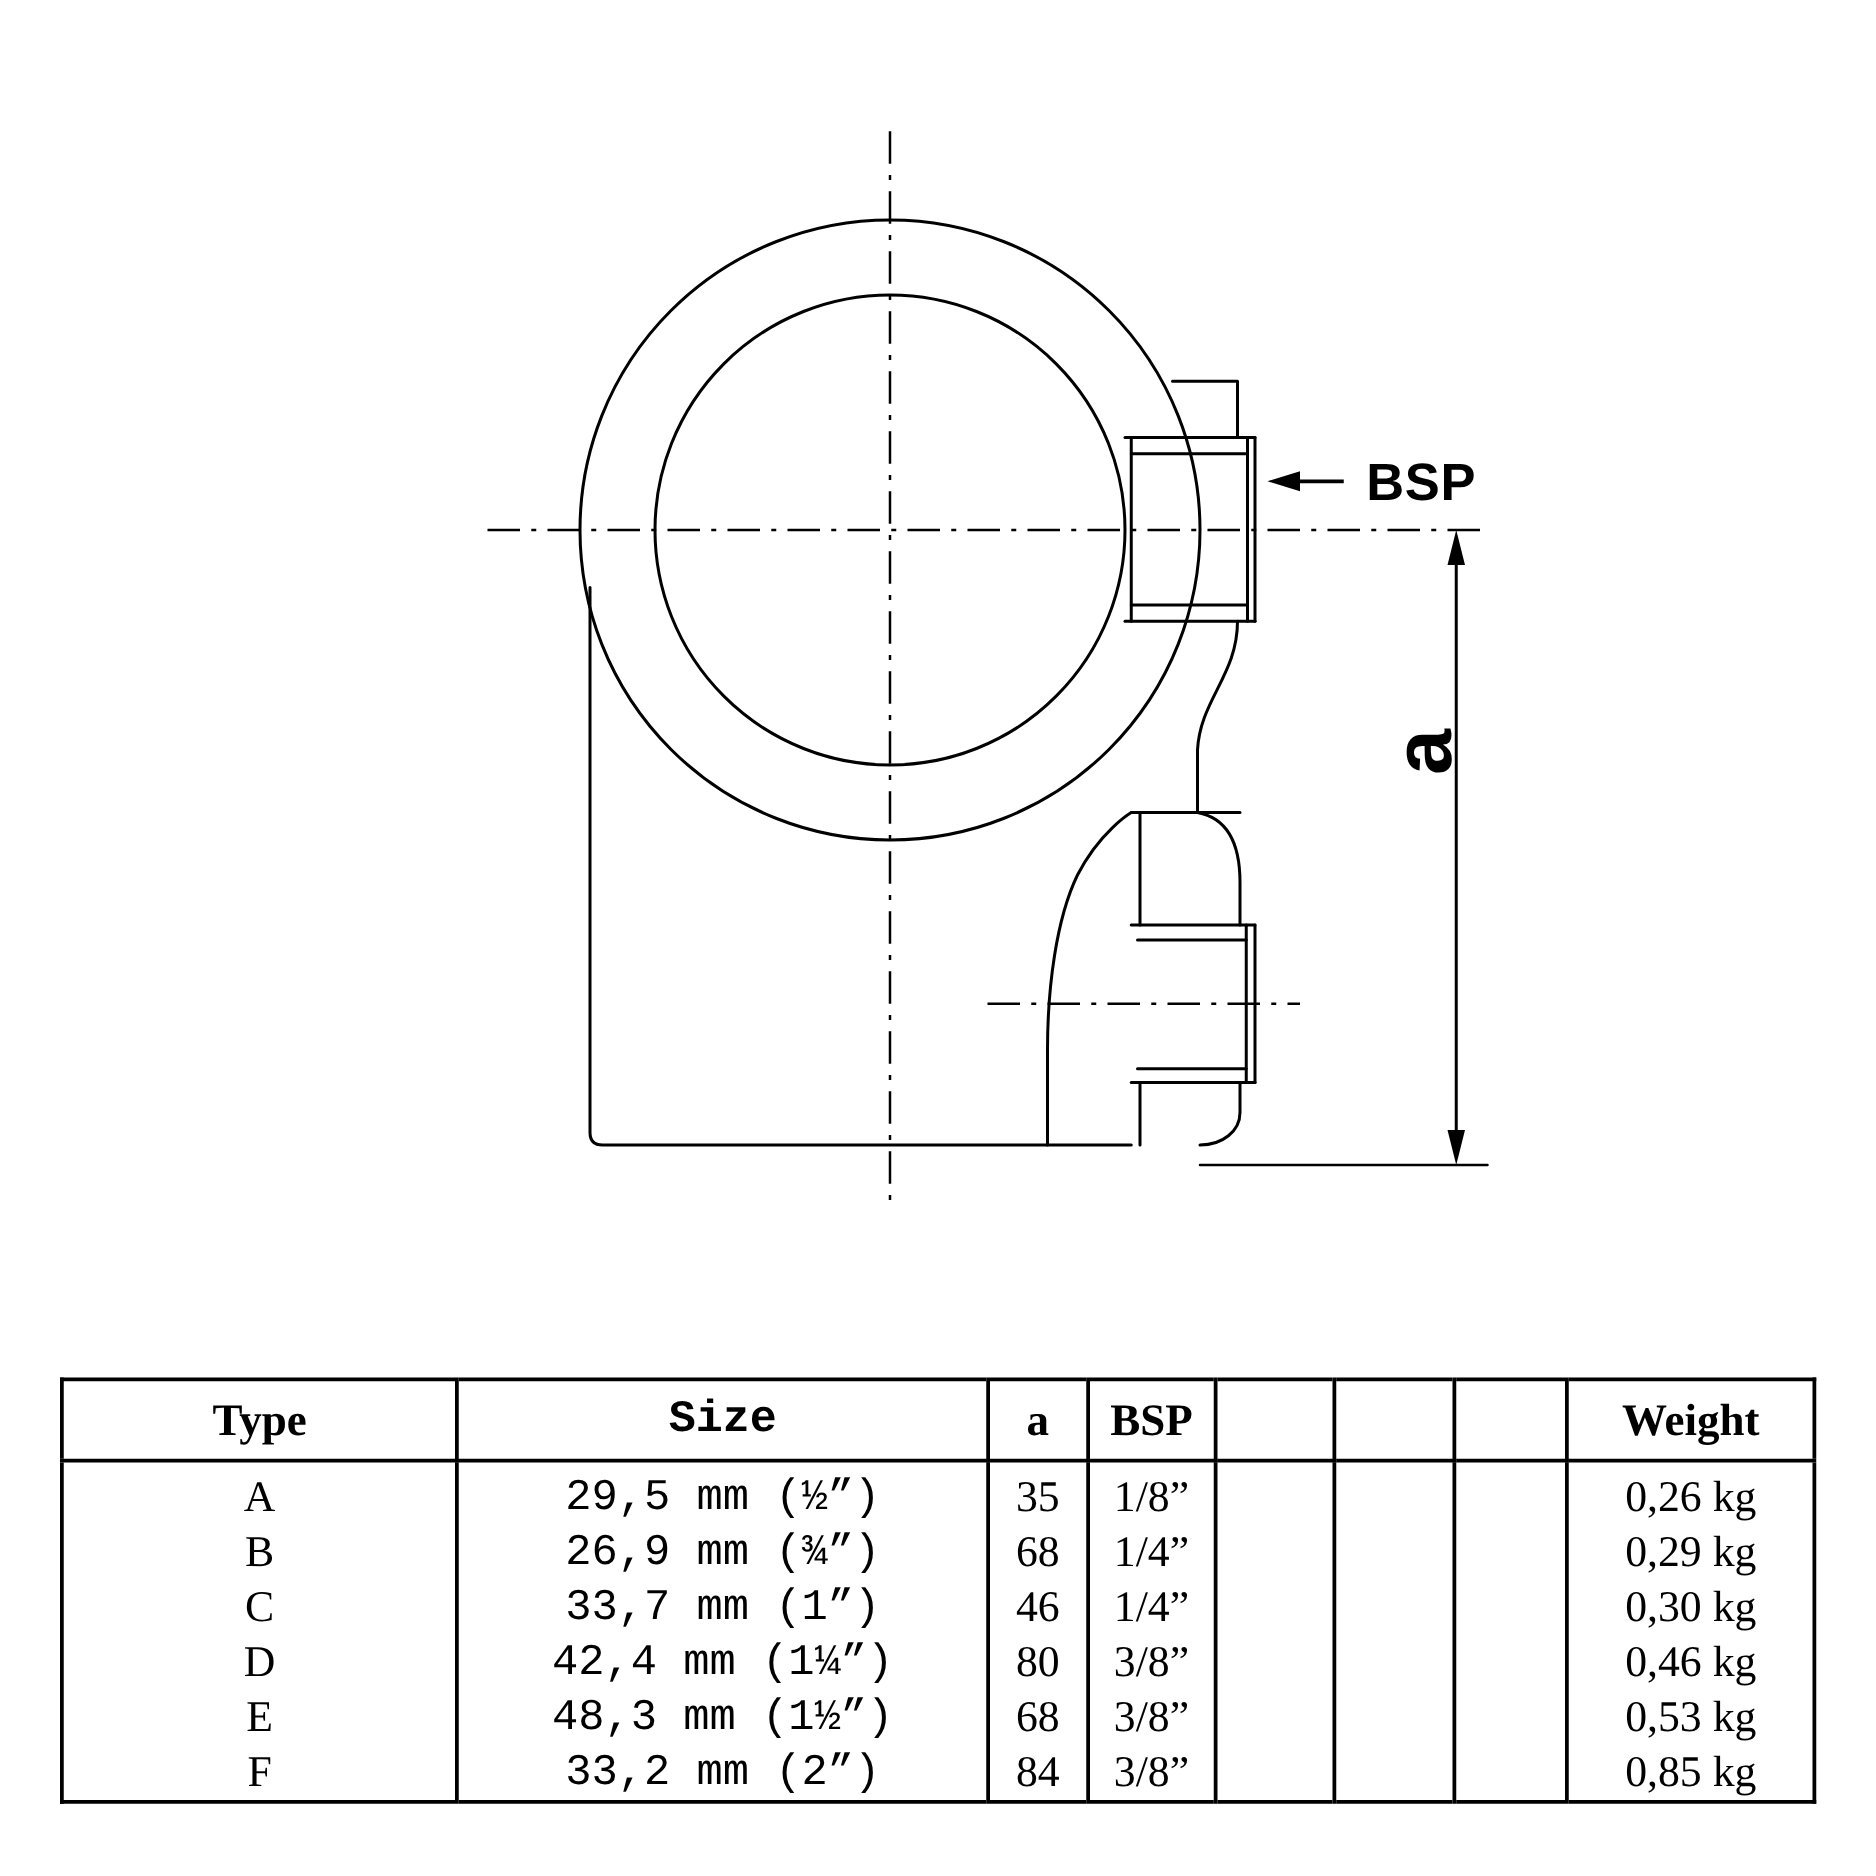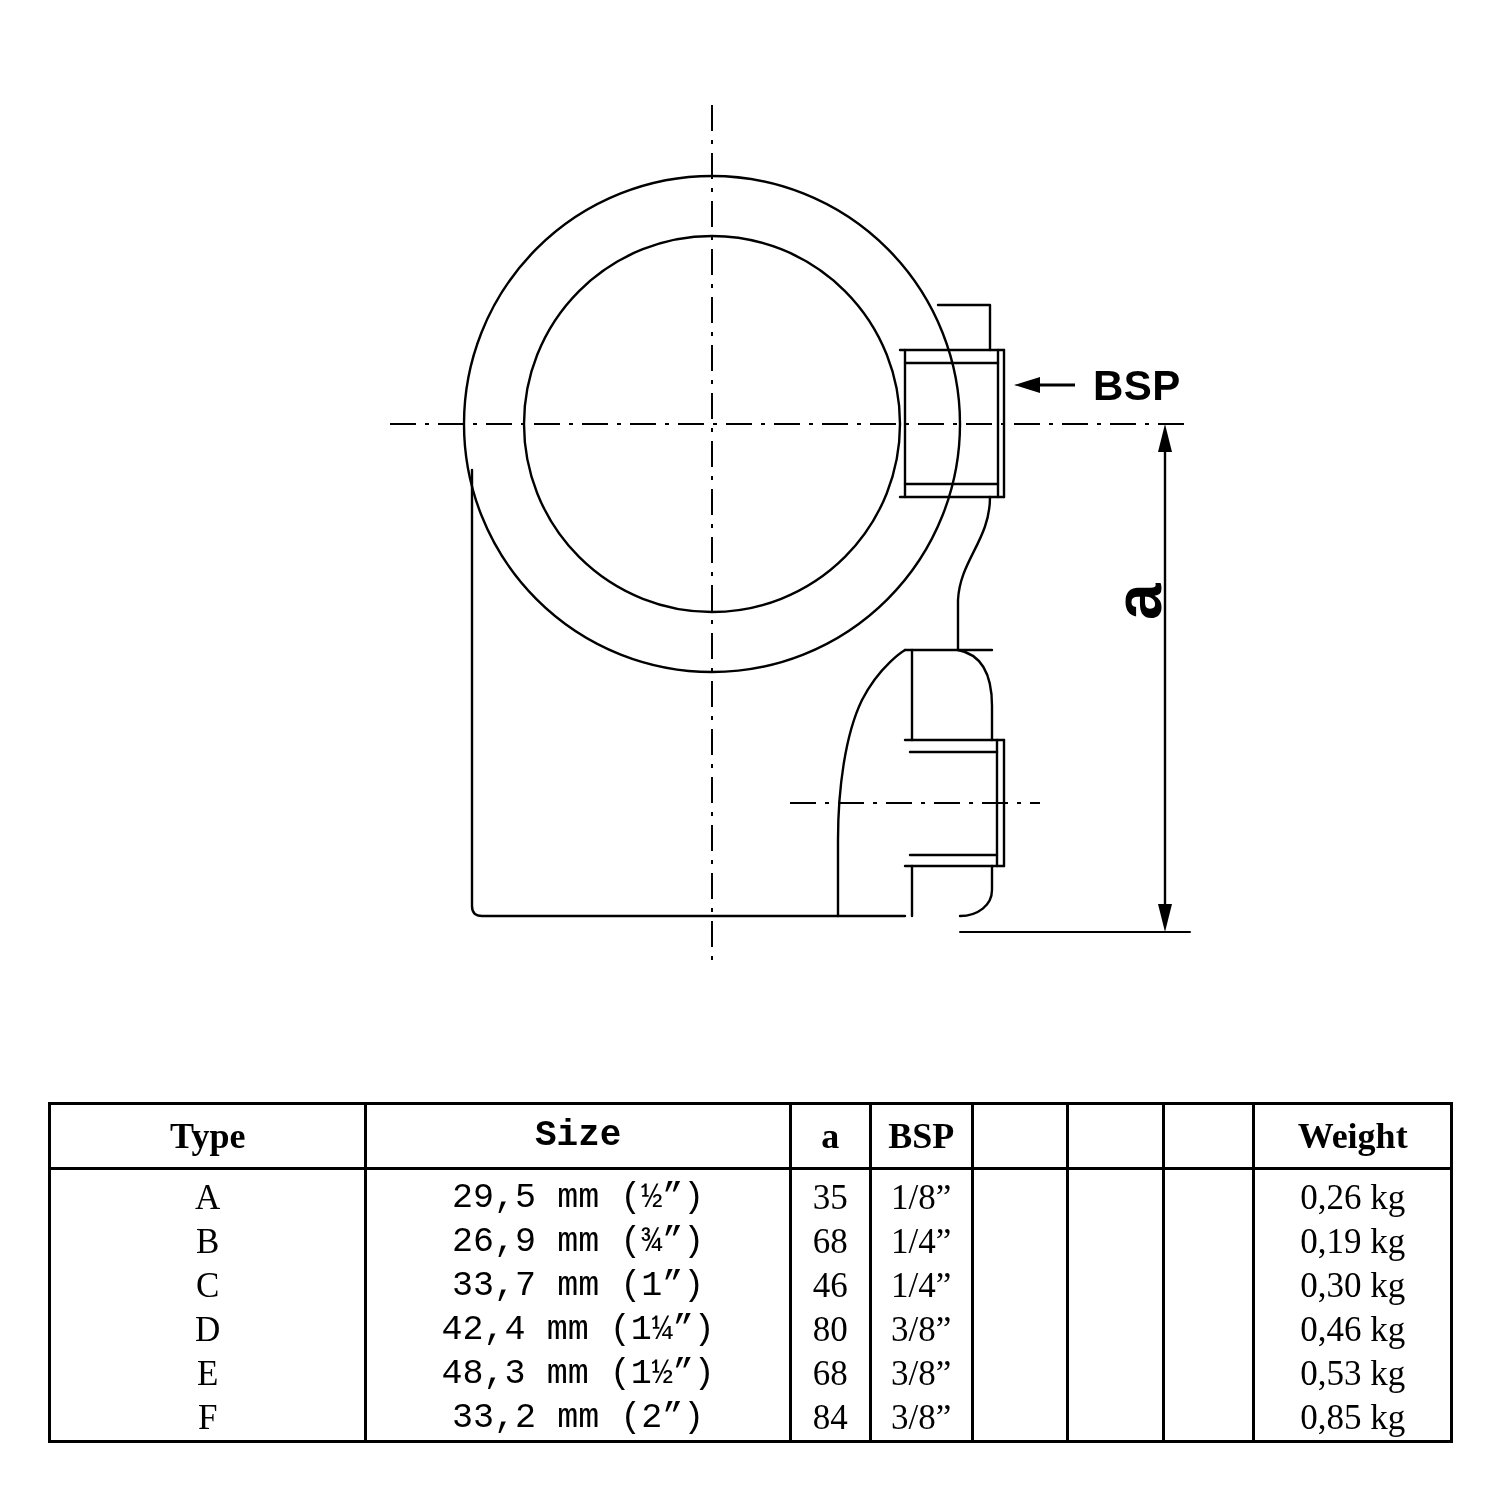--- a/index.html
+++ b/index.html
@@ -197,21 +197,21 @@
       <td class="col-weight">0,26 kg</td>
     </tr>
     <tr>
       <td class="col-type">B</td>
       <td class="col-size">26,9 mm (¾”)</td>
       <td class="col-a">68</td>
       <td class="col-bsp">1/4”</td>
       <td class="col-e1"></td>
       <td class="col-e2"></td>
       <td class="col-e3"></td>
-      <td class="col-weight">0,19 kg</td>
+      <td class="col-weight">0,29 kg</td>
     </tr>
     <tr>
       <td class="col-type">C</td>
       <td class="col-size">33,7 mm (1”)</td>
       <td class="col-a">46</td>
       <td class="col-bsp">1/4”</td>
       <td class="col-e1"></td>
       <td class="col-e2"></td>
       <td class="col-e3"></td>
       <td class="col-weight">0,30 kg</td>

